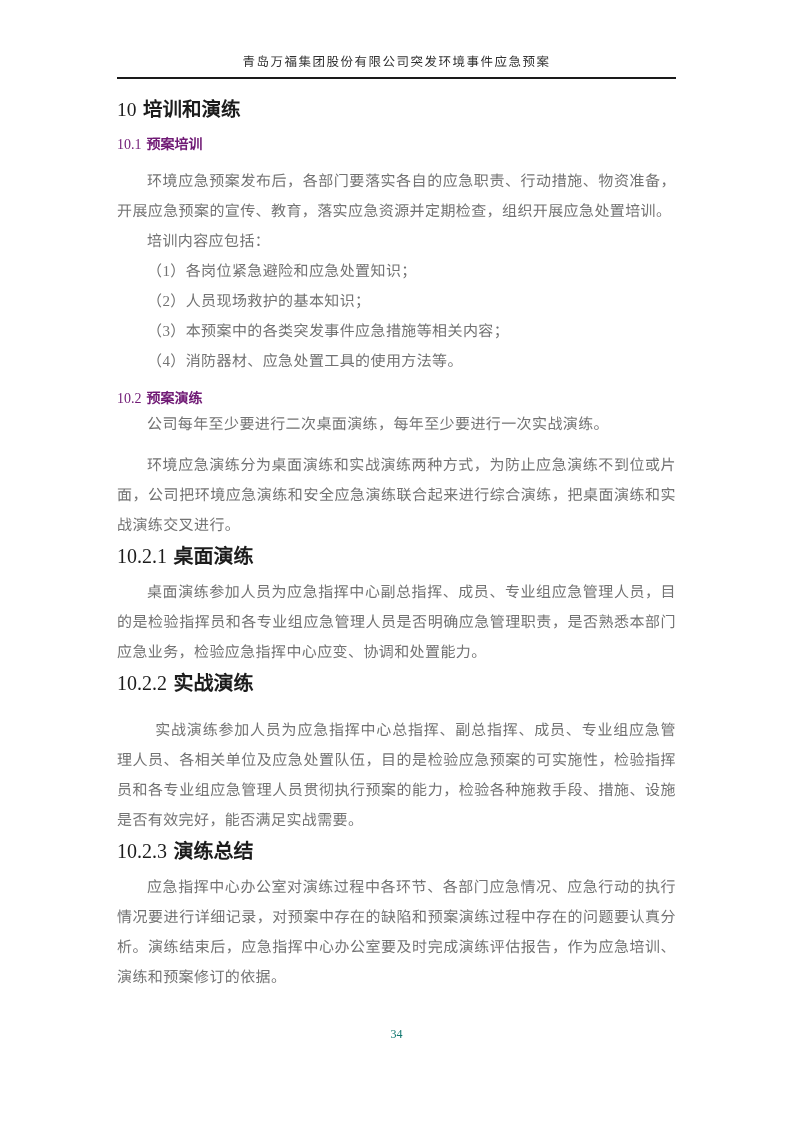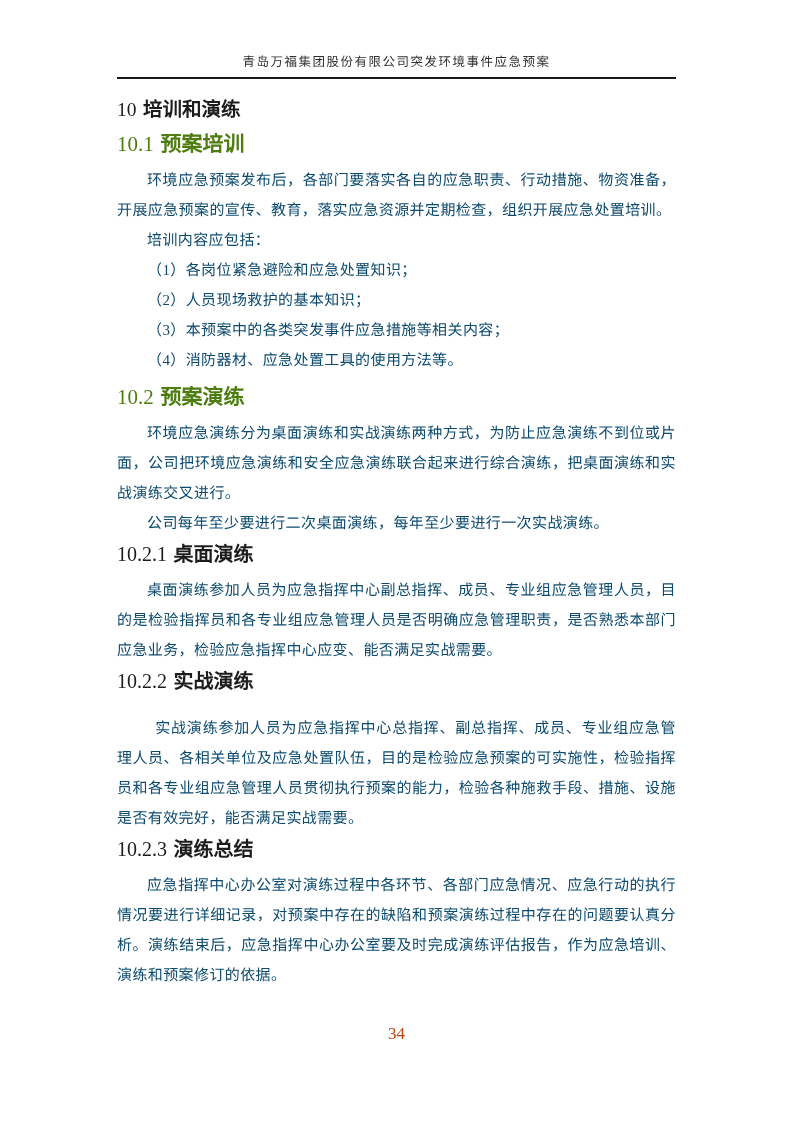--- a/index.html
+++ b/index.html
@@ -34,25 +34,25 @@
   h1.chapter-heading {
     margin: 18px 0 0 0;
     font-size: 19.5px;
     line-height: 24px;
     font-weight: bold;
     font-family: "Liberation Sans", "DejaVu Sans", sans-serif;
     color: #1c1c1c;
   }
   h2.section-heading {
     margin: 12px 0 0 0;
-    font-size: 21px;
+    font-size: 14px;
     line-height: 20px;
     font-weight: bold;
     font-family: "Liberation Sans", "DejaVu Sans", sans-serif;
-    color: #4d7c0f;
+    color: #701a75;
   }
   h3.subsection-heading {
     margin: 6px 0 0 0;
     font-size: 20px;
     line-height: 20px;
     font-weight: bold;
     font-family: "Liberation Sans", "DejaVu Sans", sans-serif;
     color: #1c1c1c;
   }
   .heading-num {
@@ -60,35 +60,35 @@
     font-weight: normal;
   }
   .heading-text { margin-left: 1px; }
   p.body-para {
     margin: 0;
     font-size: 15px;
     line-height: 30px;
     letter-spacing: 0.4px;
     text-align: justify;
     text-indent: 2em;
-    color: #0c4a6e;
+    color: #737373;
   }
   p.after-heading { margin-top: 11px; }
   p.indent-plus { text-indent: 2.55em; margin-top: 22px; }
   .page-footer {
     position: absolute;
     top: 1024px;
     left: 0;
     right: 0;
     text-align: center;
   }
   .page-number {
-    font-size: 17px;
+    font-size: 12px;
     line-height: 20px;
-    color: #c2410c;
+    color: #0f766e;
   }
 </style>
 </head>
 <body>
 
 <div class="page">
 
   <div class="page-header">
     <span class="running-title">青岛万福集团股份有限公司突发环境事件应急预案</span>
   </div>
@@ -113,30 +113,30 @@
     <p class="body-para">（2）人员现场救护的基本知识；</p>
     <p class="body-para">（3）本预案中的各类突发事件应急措施等相关内容；</p>
     <p class="body-para">（4）消防器材、应急处置工具的使用方法等。</p>
 
 
     <h2 class="section-heading">
       <span class="heading-num">10.2</span>
       <span class="heading-text">预案演练</span>
     </h2>
 
+    <p class="body-para">公司每年至少要进行二次桌面演练，每年至少要进行一次实战演练。</p>
+
     <p class="body-para after-heading">环境应急演练分为桌面演练和实战演练两种方式，为防止应急演练不到位或片面，公司把环境应急演练和安全应急演练联合起来进行综合演练，把桌面演练和实战演练交叉进行。</p>
-
-    <p class="body-para">公司每年至少要进行二次桌面演练，每年至少要进行一次实战演练。</p>
 
     <h3 class="subsection-heading">
       <span class="heading-num">10.2.1</span>
       <span class="heading-text">桌面演练</span>
     </h3>
 
-    <p class="body-para after-heading">桌面演练参加人员为应急指挥中心副总指挥、成员、专业组应急管理人员，目的是检验指挥员和各专业组应急管理人员是否明确应急管理职责，是否熟悉本部门应急业务，检验应急指挥中心应变、能否满足实战需要。</p>
+    <p class="body-para after-heading">桌面演练参加人员为应急指挥中心副总指挥、成员、专业组应急管理人员，目的是检验指挥员和各专业组应急管理人员是否明确应急管理职责，是否熟悉本部门应急业务，检验应急指挥中心应变、协调和处置能力。</p>
 
     <h3 class="subsection-heading">
       <span class="heading-num">10.2.2</span>
       <span class="heading-text">实战演练</span>
     </h3>
 
     <p class="body-para after-heading indent-plus">实战演练参加人员为应急指挥中心总指挥、副总指挥、成员、专业组应急管理人员、各相关单位及应急处置队伍，目的是检验应急预案的可实施性，检验指挥员和各专业组应急管理人员贯彻执行预案的能力，检验各种施救手段、措施、设施是否有效完好，能否满足实战需要。</p>
 
     <h3 class="subsection-heading">
       <span class="heading-num">10.2.3</span>

